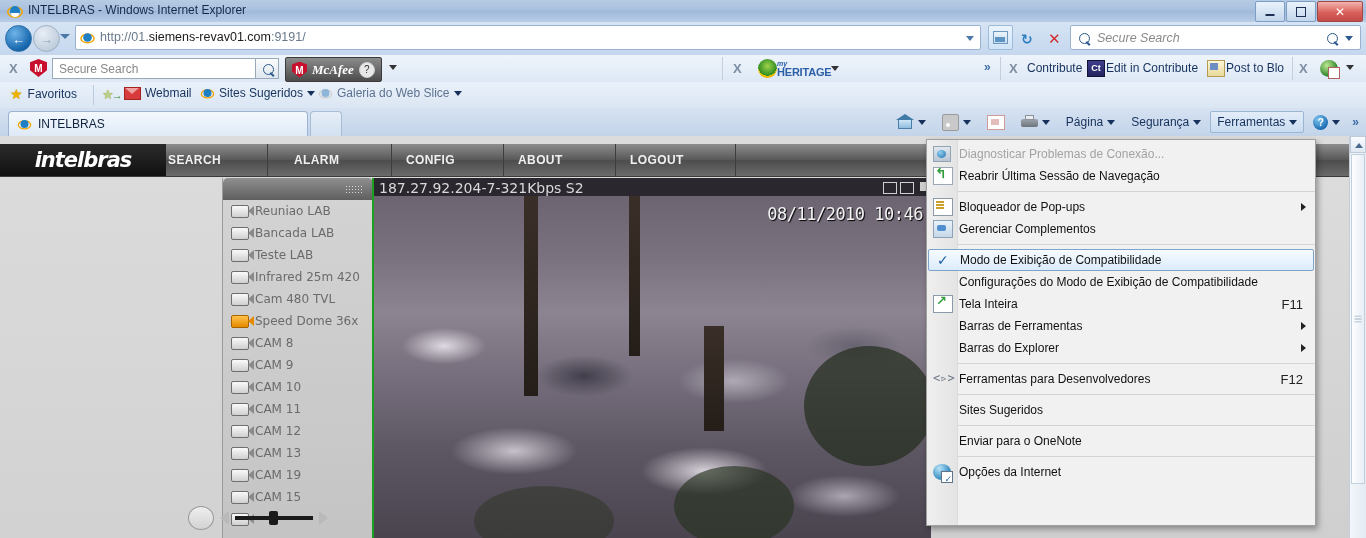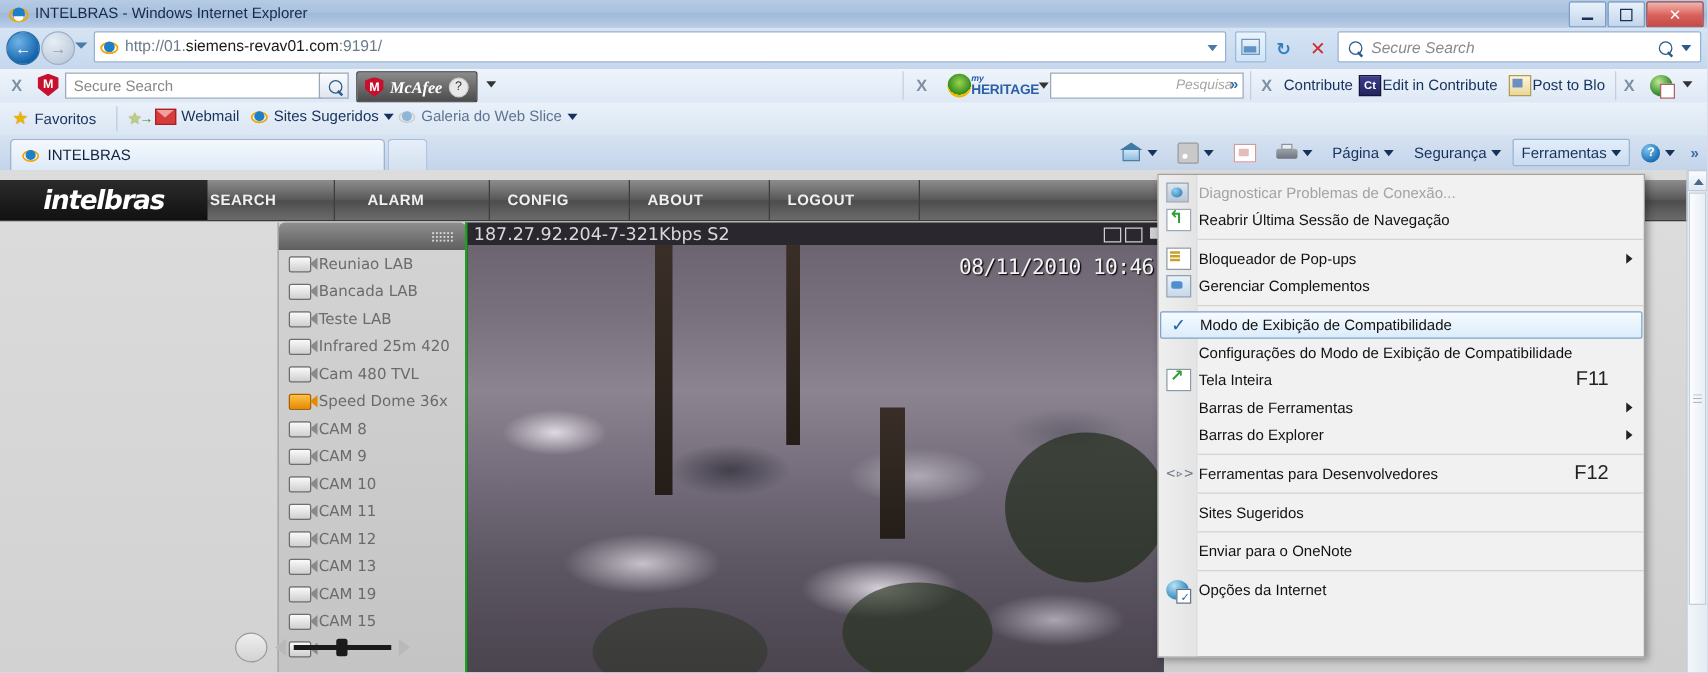--- a/index.html
+++ b/index.html
@@ -244,21 +244,21 @@
         background:#f1f1f1;border:1px solid #a0a0a0;
         box-shadow:2px 3px 6px rgba(0,0,0,.35);z-index:50;}
   .menu-gutter{position:absolute;left:0;top:0;width:30px;height:385px;
                background:linear-gradient(to right,#efefef,#e4e4e4);border-right:1px solid #dcdcdc;}
   .mi{position:relative;height:22px;display:flex;align-items:center;padding-left:32px;
       font-size:12px;color:#111;z-index:2;}
   .mi.disabled{color:#a3a3a3;}
   .mi.hl{background:linear-gradient(to bottom,#f6fbff,#dcecfb);border:1px solid #7da2cc;
          margin:0 1px;height:20px;padding-left:31px;border-radius:2px;}
   .mi .ico{position:absolute;left:6px;top:50%;transform:translateY(-50%);width:18px;height:16px;}
-  .mi .sk{margin-left:auto;padding-right:28px;color:#222;font-size:16px;}
+  .mi .sk{margin-left:auto;padding-right:12px;color:#222;font-size:13px;}
   .mi .sub{position:absolute;right:9px;top:50%;transform:translateY(-50%);width:0;height:0;
            border-top:4px solid transparent;border-bottom:4px solid transparent;border-left:5px solid #222;}
   .msep{height:1px;background:#d4d4d4;margin:4px 0 4px 31px;position:relative;z-index:2;}
   .chk{position:absolute;left:8px;top:50%;transform:translateY(-50%);color:#1e5fa8;
        font-size:14px;font-weight:bold;}
 
   .ic-diag{width:18px;height:15px;background:linear-gradient(to bottom,#dfe7ef,#b9c6d4);
            border:1px solid #93a3b4;position:relative;box-sizing:border-box;}
   .ic-diag:after{content:"";position:absolute;left:3px;top:3px;width:9px;height:8px;border-radius:50%;
                  background:radial-gradient(circle at 35% 30%,#8fd0f0,#1f6fae);}
@@ -368,23 +368,20 @@
     <div class="sep-v" style="left:722px;"></div>
     <div style="position:absolute;left:733px;top:6px;" class="tbx">X</div>
     <div class="myh">
       <div class="myh-tree"></div>
       <div class="myh-txt">
         <span class="a">my</span>
         <span class="b">HERITAGE</span>
       </div>
       <div class="caret"></div>
     </div>
-    <div class="pesq">
-      <i>Pesquisa</i>
-    </div>
     <div style="position:absolute;left:1e3px;left:984px;top:5px;" class="chev">»</div>
 
     <div class="sep-v" style="left:1e3px;left:1000px;"></div>
     <div style="position:absolute;left:1009px;top:6px;" class="tbx">X</div>
     <div style="position:absolute;left:1027px;top:6px;font-size:12px;color:#16325c;">Contribute</div>
     <div style="position:absolute;left:1087px;top:5px;" class="contribute-ico">Ct</div>
     <div style="position:absolute;left:1106px;top:6px;font-size:12px;color:#16325c;">Edit in Contribute</div>
     <div style="position:absolute;left:1207px;top:5px;" class="blog-ico"></div>
     <div style="position:absolute;left:1226px;top:6px;font-size:12px;color:#16325c;white-space:nowrap;overflow:hidden;width:60px;">Post to Blo</div>
 

